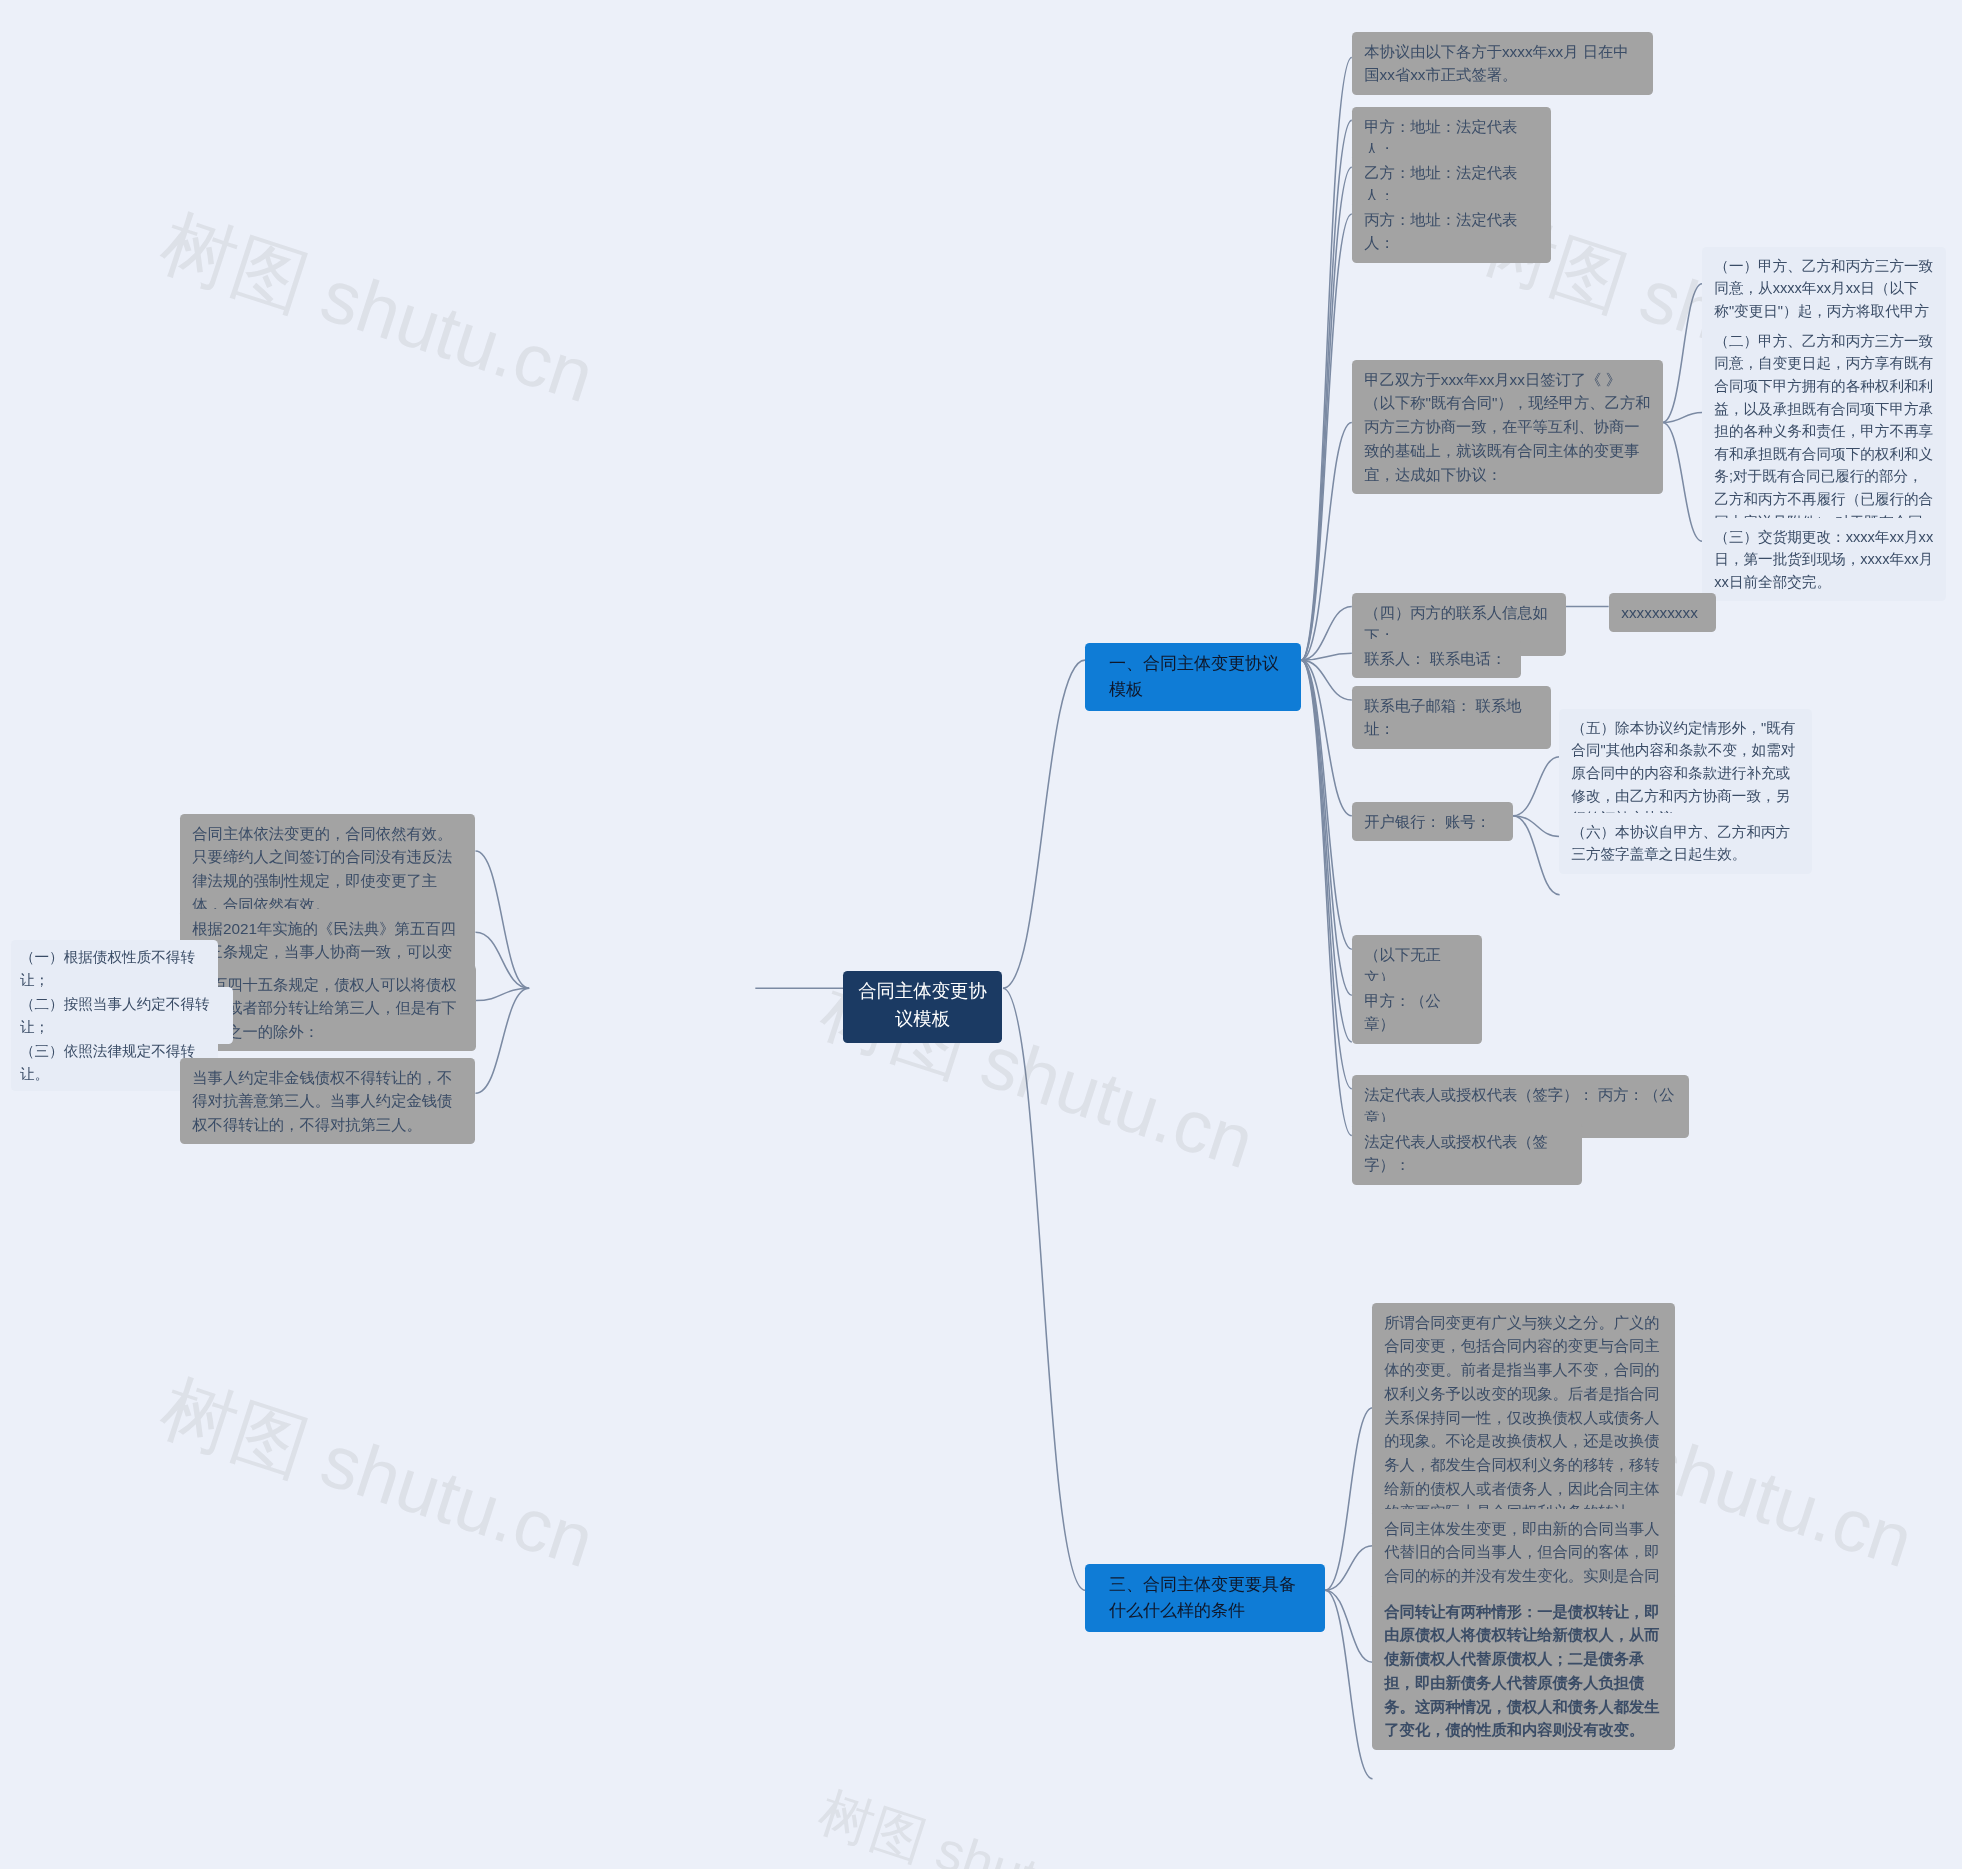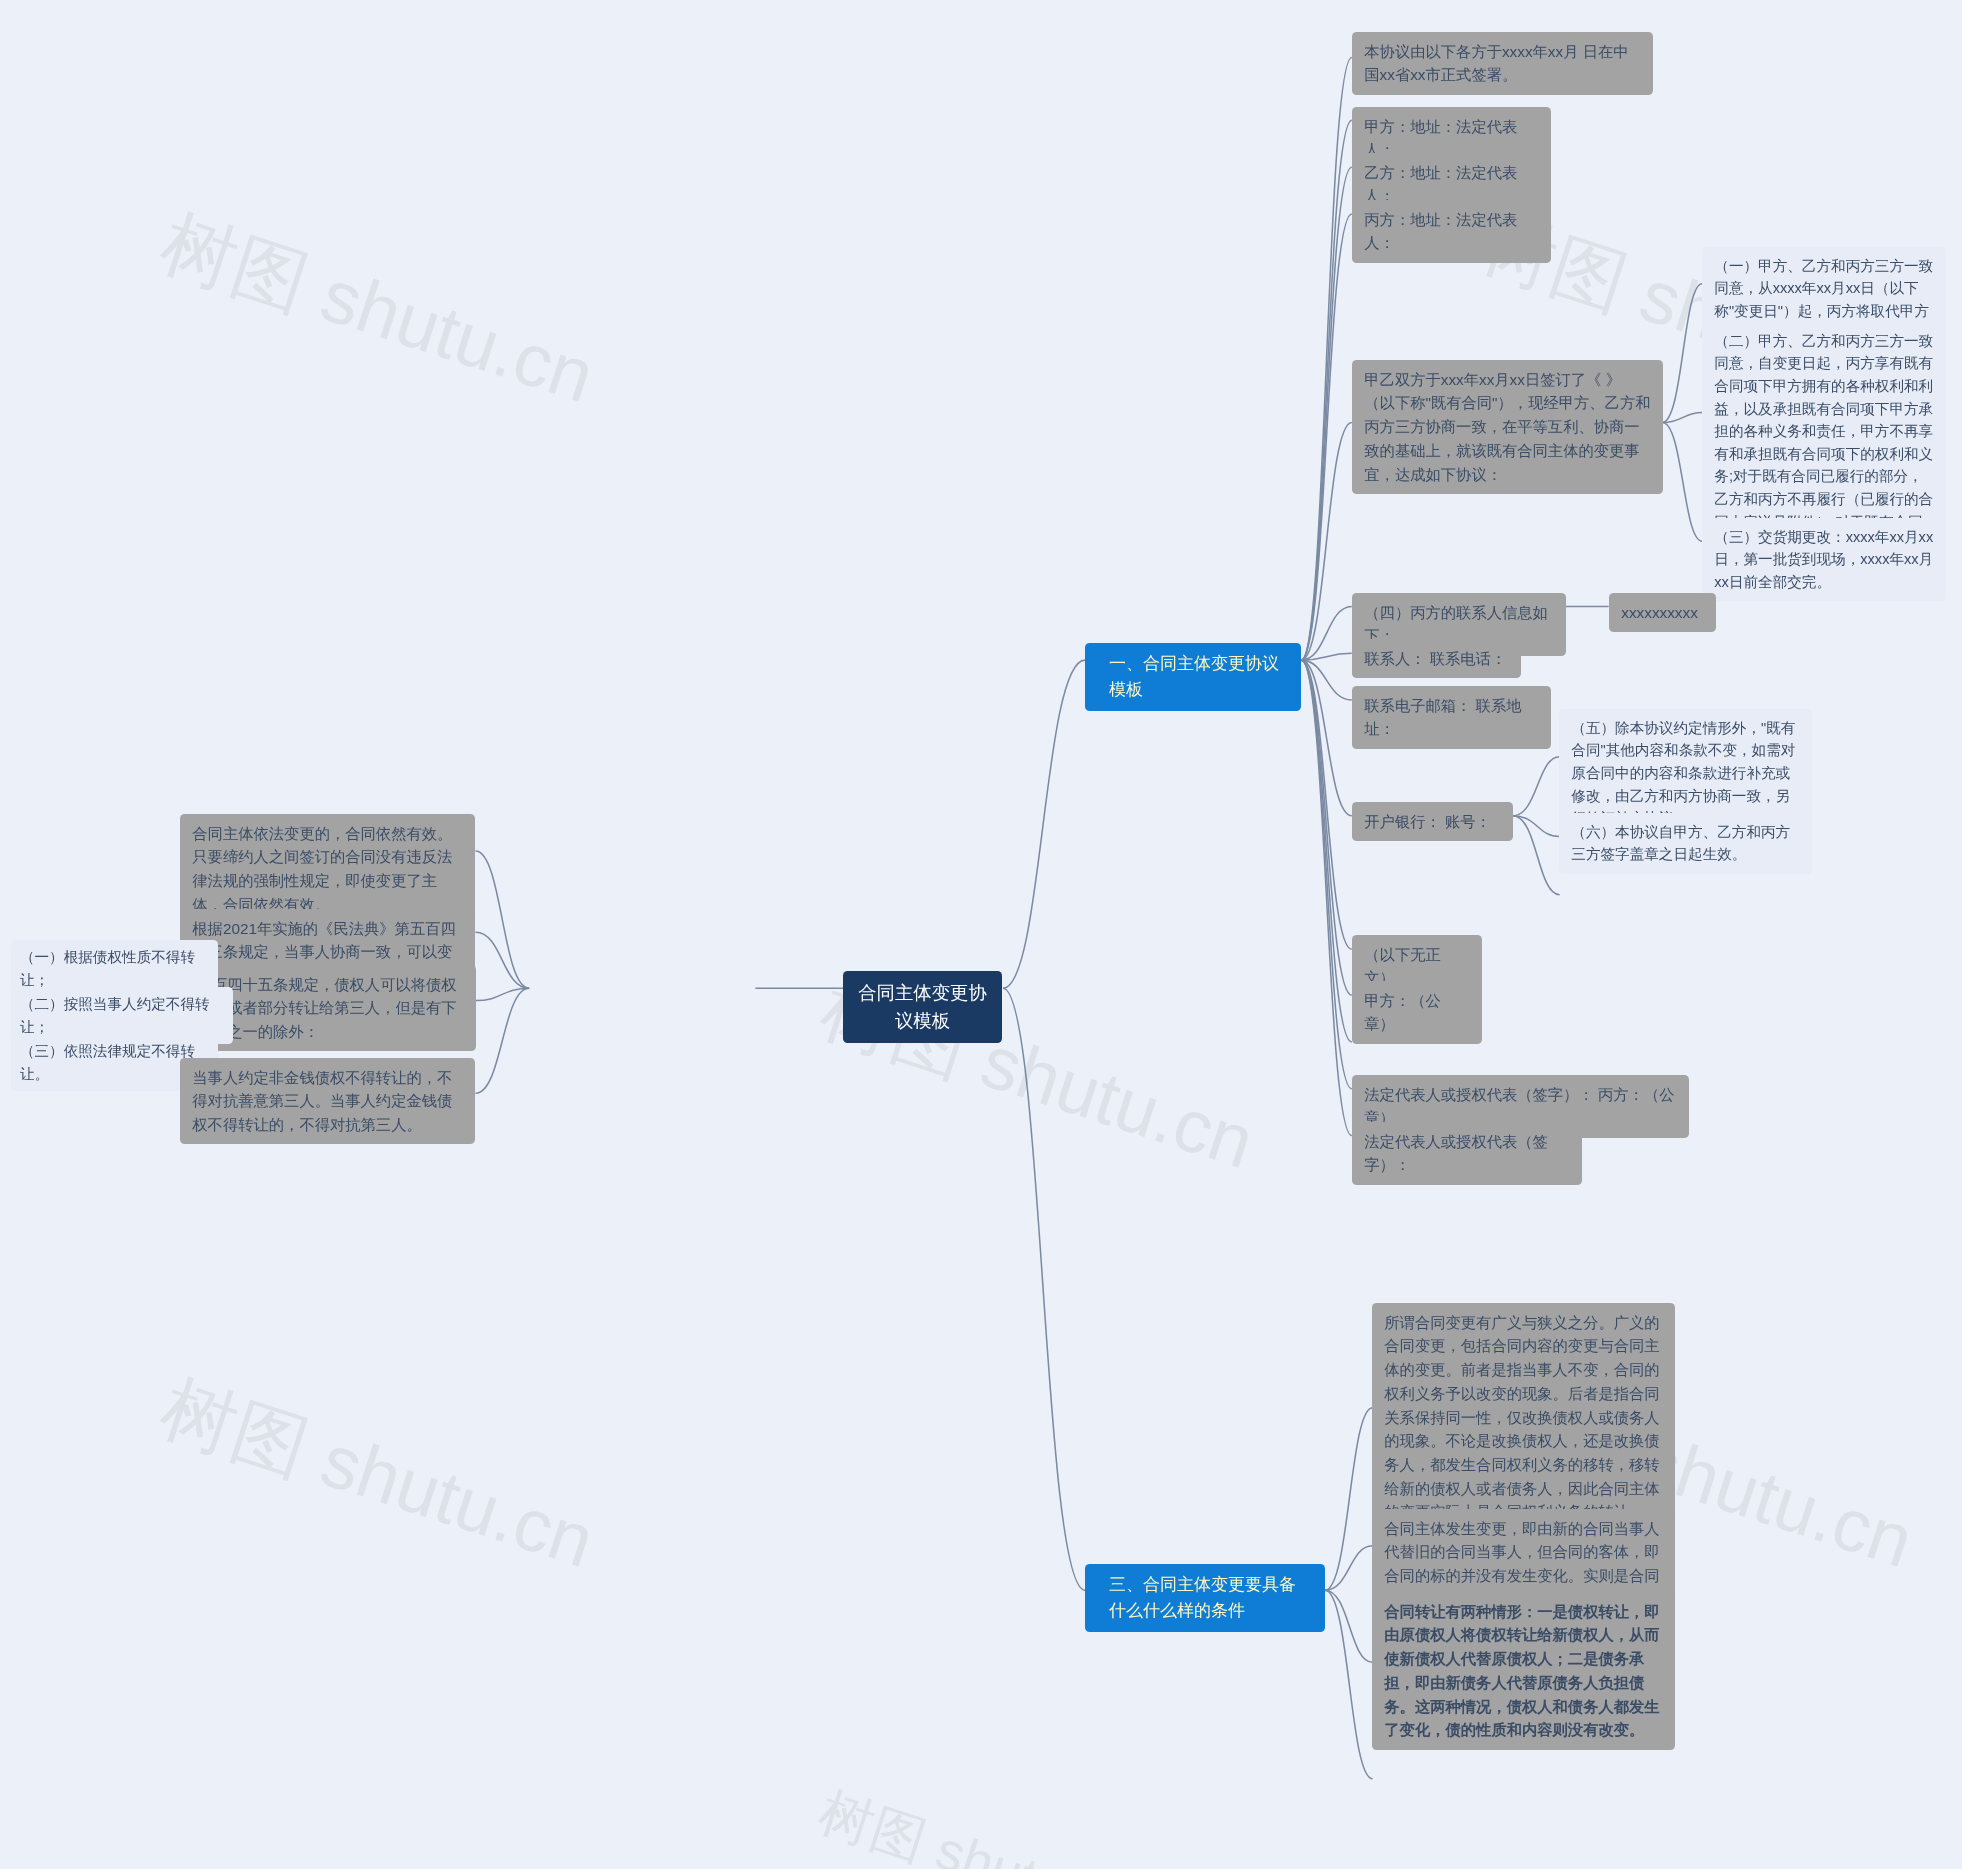--- a/index.html
+++ b/index.html
@@ -31,24 +31,25 @@
     font-size: 15.3px;
     line-height: 1.55;
     z-index: 2;
   }
   .root {
     background: #1b3a63;
     color: #fff;
     font-size: 18.4px;
     font-weight: 500;
     text-align: center;
+    font-family: Liberation Mono, monospace;
   }
   .branch {
     background: #0f7cd6;
-    color: #fef9c3;
+    color: #0f172a;
     font-size: 17px;
     padding-left: 24px;
   }
   .leaf {
     background: #a3a3a3;
     color: #3a4c66;
   }
   .leaf-small {
     background: #e7ecf6;
     color: #3a4c66;

